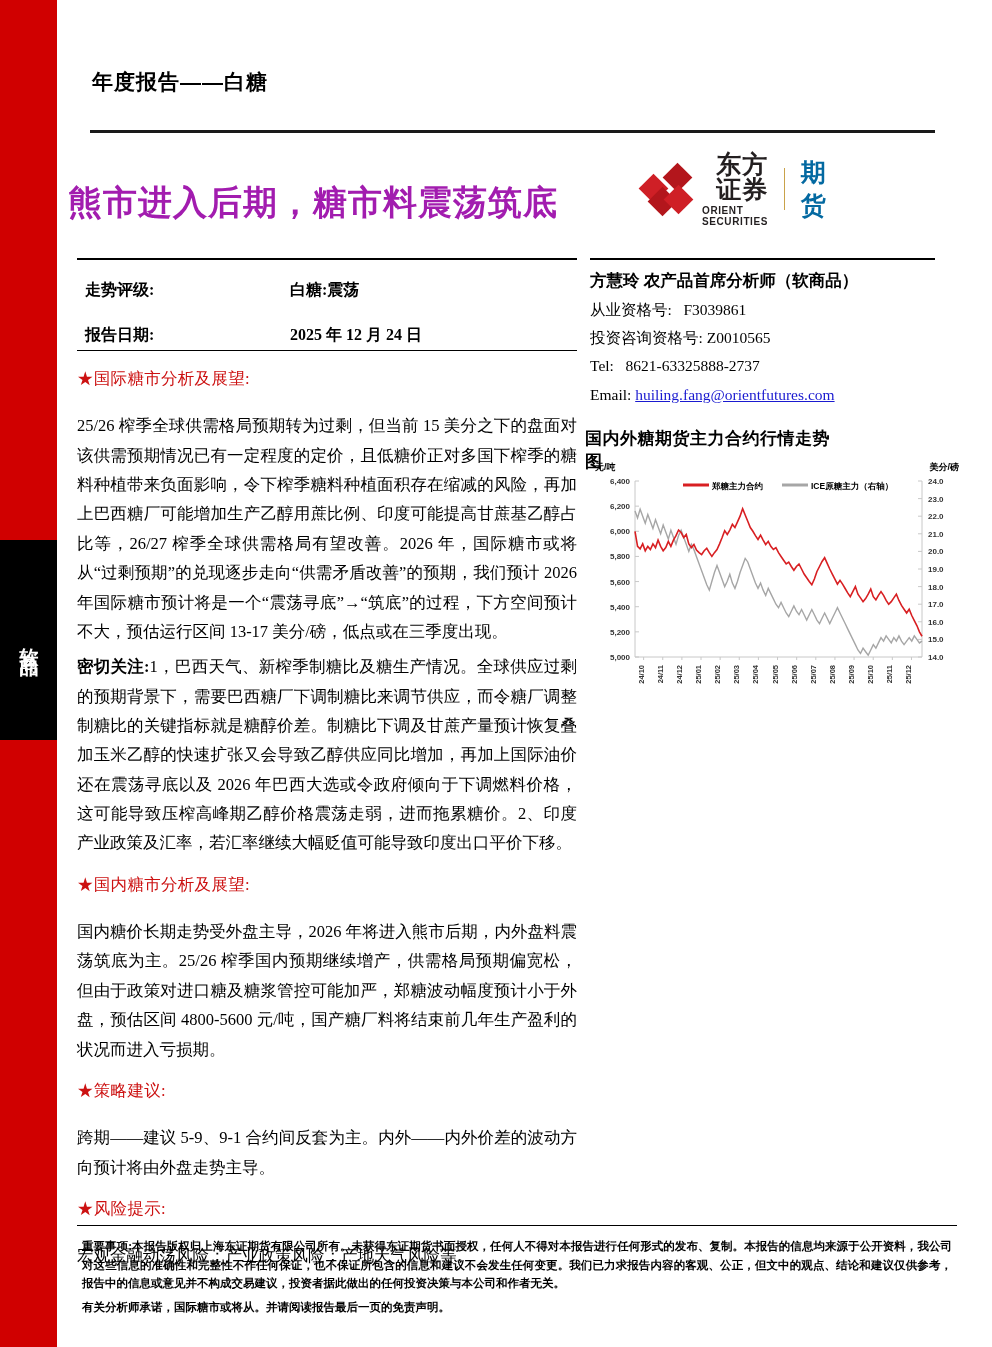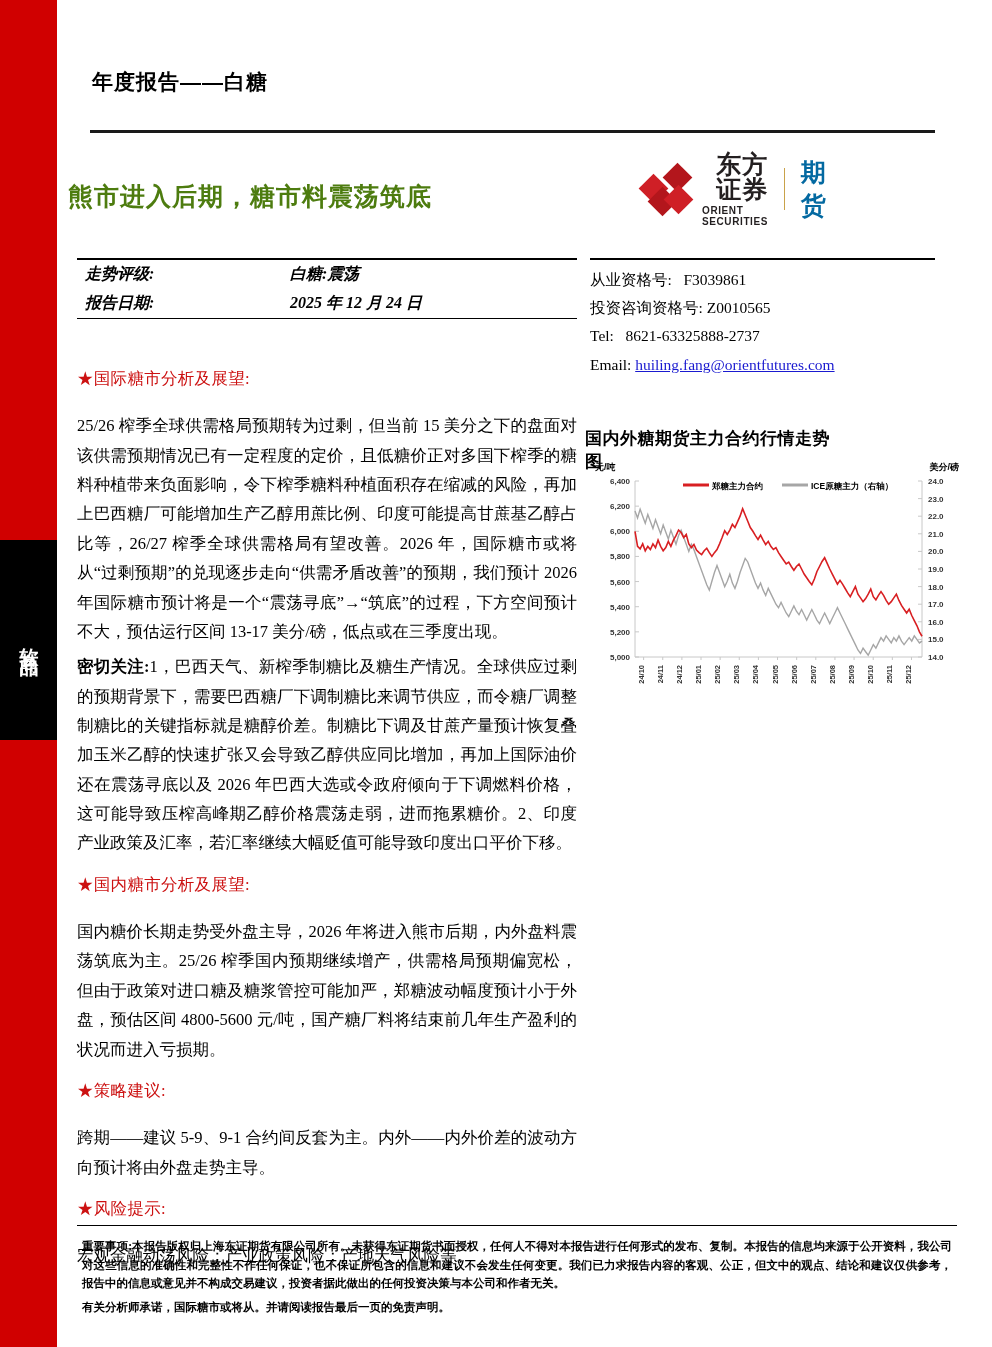--- a/index.html
+++ b/index.html
@@ -64,23 +64,23 @@
     left: 33px; top: 130px;
     width: 845px; height: 0;
     border-top: 3px solid #1a1a1a;
   }
 
   
   #main-title {
     position: absolute;
     left: 11px; top: 180px;
     width: 520px;
-    font-size: 25px;
-    font-weight: bold;
-    color: #4d7c0f;
+    font-size: 34px;
+    font-weight: bold;
+    color: #a21caf;
     font-family: "Liberation Sans", "DejaVu Sans", sans-serif;
     letter-spacing: 1px;
   }
 
   
   #brand-logo {
     position: absolute;
     left: 585px; top: 160px;
     display: flex;
     align-items: center;
@@ -138,22 +138,21 @@
     position: absolute;
     left: 20px; top: 258px;
     width: 500px;
   }
   #rating-box .rule-top { border-top: 2px solid #000; }
   #rating-box .rule-bot { border-top: 1.2px solid #000; }
   #rating-box .row {
     display: flex;
     font-size: 16px;
     font-weight: bold;
-    padding: 4px 0 4px 0;
-    font-style: italic;
+    padding: 20px 0 4px 0;
   }
   #rating-box .row .k { width: 205px; padding-left: 8px; }
   #rating-box .row .v { }
 
   
   #analyst-rule {
     position: absolute;
     left: 533px; top: 258px;
     width: 345px;
     border-top: 2px solid #000;
@@ -267,20 +266,21 @@
     </div>
     <div class="row">
       <span class="k">报告日期:</span>
       <span class="v">2025 年 12 月 24 日</span>
     </div>
     <div class="rule-bot"></div>
   </div>
 
   <div id="analyst-rule"></div>
   <div id="analyst-box">
+    <div class="name-line">方慧玲   农产品首席分析师（软商品）</div>
     <div>
       <span class="lbl">从业资格号:</span>
       &nbsp;&nbsp;<span>F3039861</span>
     </div>
     <div>
       <span class="lbl">投资咨询资格号:</span>
       <span>Z0010565</span>
     </div>
     <div>
       <span class="lbl">Tel:</span>

